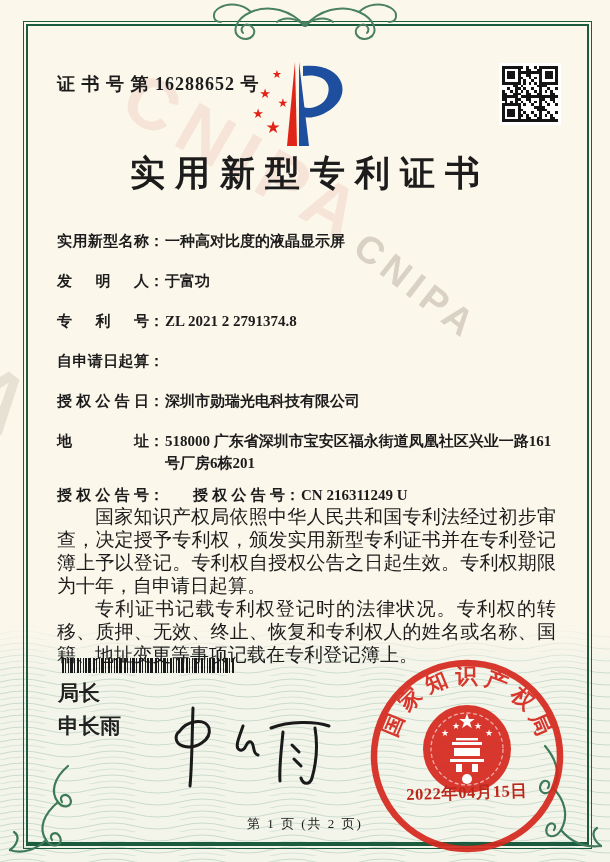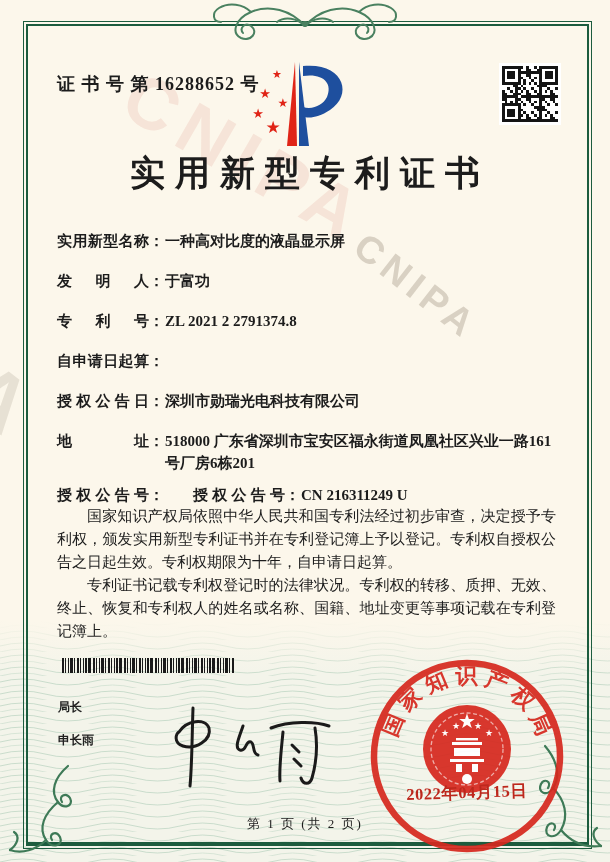--- a/index.html
+++ b/index.html
@@ -43,29 +43,29 @@
   .fields{position:absolute;left:57px;right:55px;top:230px;z-index:4;font-size:15px;font-weight:700;}
   .frow{display:flex;line-height:22px;margin-bottom:18px;}
   .frow.addr{margin-bottom:10px;}
   .flabel{display:inline-block;width:92px;flex:none;text-align:justify;text-align-last:justify;}
   .fcolon{flex:none;width:16px;}
   .fvalue{flex:1;}
   .frow.double .pair2{margin-left:28px;display:flex;}
   .frow.double .fvalue{flex:none;}
 
   
-  .body-text{position:absolute;left:57px;right:54px;top:505px;z-index:4;font-size:15px;line-height:23px;
+  .body-text{position:absolute;left:57px;right:54px;top:505px;z-index:4;font-size:19px;line-height:23px;
              text-align:justify;font-weight:500;}
   .body-text p{margin:0;text-indent:2em;}
 
   
   .barcode{position:absolute;left:62px;top:658px;height:15px;display:flex;z-index:4;}
   .barcode i{display:block;height:100%;background:#1a1a1a;flex:none;}
-  .signer{position:absolute;left:58px;top:692px;z-index:4;font-family:Liberation Mono, monospace;
-          font-size:12px;font-weight:600;color:#222;line-height:33px;}
+  .signer{position:absolute;left:58px;top:676px;z-index:4;font-family:Liberation Sans, sans-serif;
+          font-size:21px;font-weight:600;color:#222;line-height:33px;}
   .signature{position:absolute;left:165px;top:698px;z-index:4;}
   .seal{position:absolute;left:360px;top:652px;z-index:5;}
   .footer{position:absolute;left:0;right:0;top:815px;text-align:center;font-size:13px;z-index:4;letter-spacing:2px;}
 </style>
 </head>
 <body>
 
 <div class="page">
 
   <svg class="waves" width="610" height="246" viewBox="0 0 610 246">

